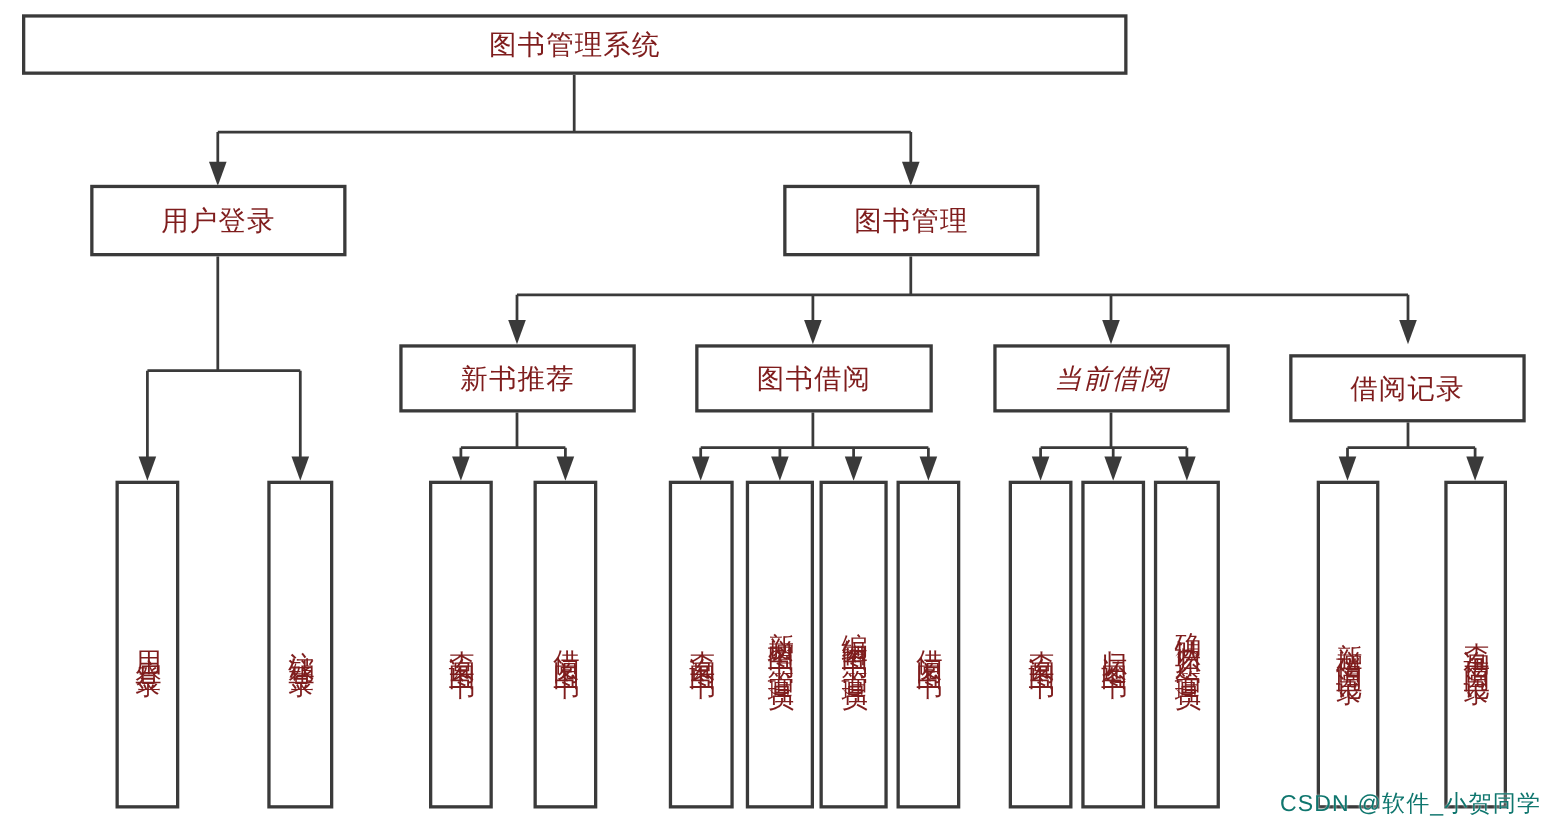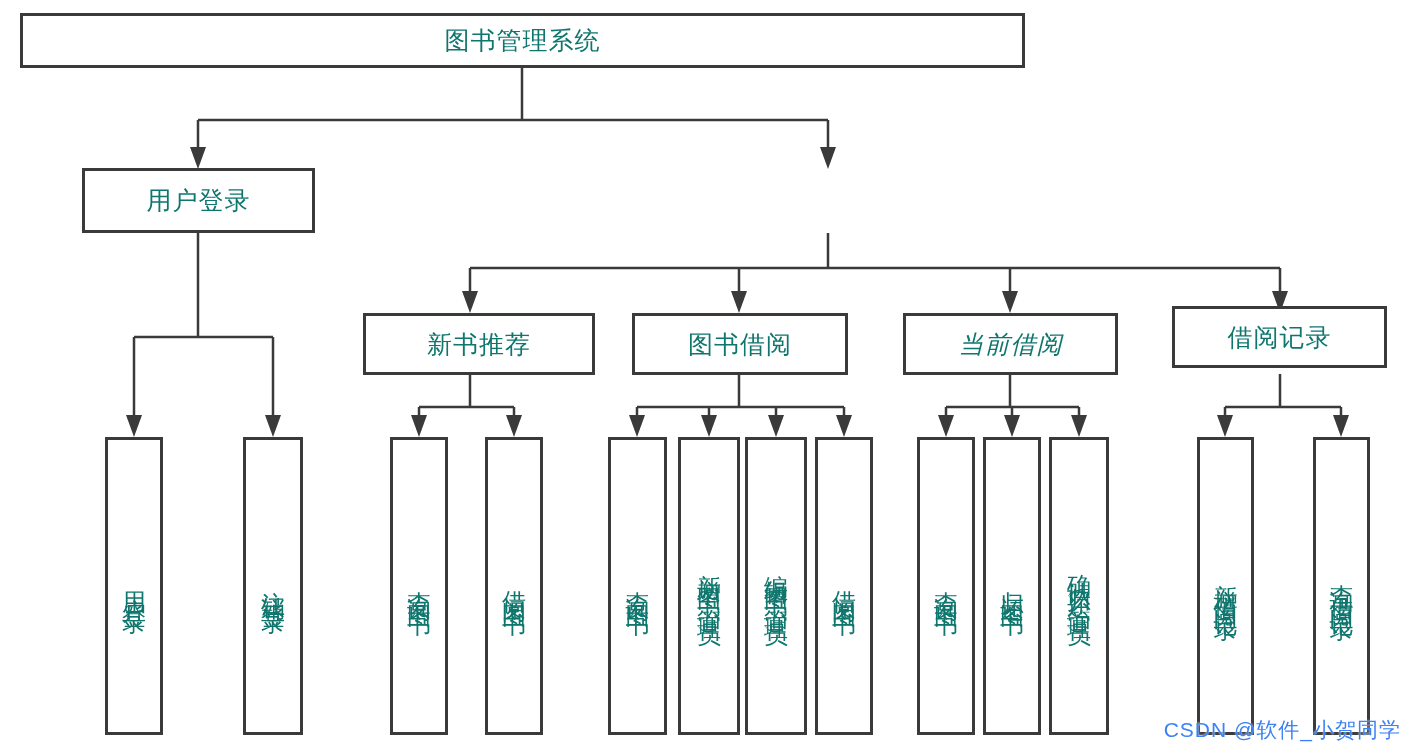--- a/index.html
+++ b/index.html
@@ -22,21 +22,21 @@
     height: 747px;
   }
   .node {
     position: absolute;
     box-sizing: border-box;
     border: 3px solid #3a3a3a;
     background: #ffffff;
     display: flex;
     align-items: center;
     justify-content: center;
-    color: #0f766e;
+    color: #7f1d1d;
   }
   .h-node {
     font-size: 25px;
     letter-spacing: 1px;
     white-space: nowrap;
   }
   .leaf {
     font-size: 24px;
   }
   .leaf .vtext {
@@ -44,21 +44,21 @@
     text-orientation: mixed;
     letter-spacing: 7px;
     line-height: 1;
     white-space: nowrap;
   }
   .watermark {
     position: absolute;
     right: 4px;
     bottom: 3px;
     font-size: 21px;
-    color: #3b82f6;
+    color: #0f766e;
     text-shadow: 0 0 2px #ffffff;
     letter-spacing: 1px;
     white-space: nowrap;
   }
 </style>
 </head>
 <body>
 
 <div id="stage">
 
@@ -105,31 +105,34 @@
     </g>
   </svg>
 
   <div class="node h-node" style="left:20px; top:13px; width:1005px; height:55px;">
     <span>图书管理系统</span>
   </div>
 
   <div class="node h-node" style="left:82px; top:168px; width:233px; height:65px;">
     <span>用户登录</span>
   </div>
+  <div class="node h-node" style="left:712px; top:168px; width:233px; height:65px;">
+    <span>图书管理</span>
+  </div>
 
-  <div class="node h-node" style="left:363px; top:313px; width:232px; height:62px;">
+  <div class="node h-node" style="left:363px; top:313px; width:215px; height:62px;">
     <span>新书推荐</span>
   </div>
   <div class="node h-node" style="left:632px; top:313px; width:216px; height:62px;">
     <span>图书借阅</span>
   </div>
   <div class="node h-node" style="left:903px; top:313px; width:215px; height:62px;font-style:italic;">
     <span>当前借阅</span>
   </div>
-  <div class="node h-node" style="left:1172px; top:306px; width:215px; height:62px;">
+  <div class="node h-node" style="left:1172px; top:322px; width:215px; height:62px;">
     <span>借阅记录</span>
   </div>
 
   <div class="node leaf" style="left:105px; top:437px; width:58px; height:298px;">
     <span class="vtext">用户登录</span>
   </div>
   <div class="node leaf" style="left:243px; top:437px; width:60px; height:298px;">
     <span class="vtext">注销登录</span>
   </div>
 

